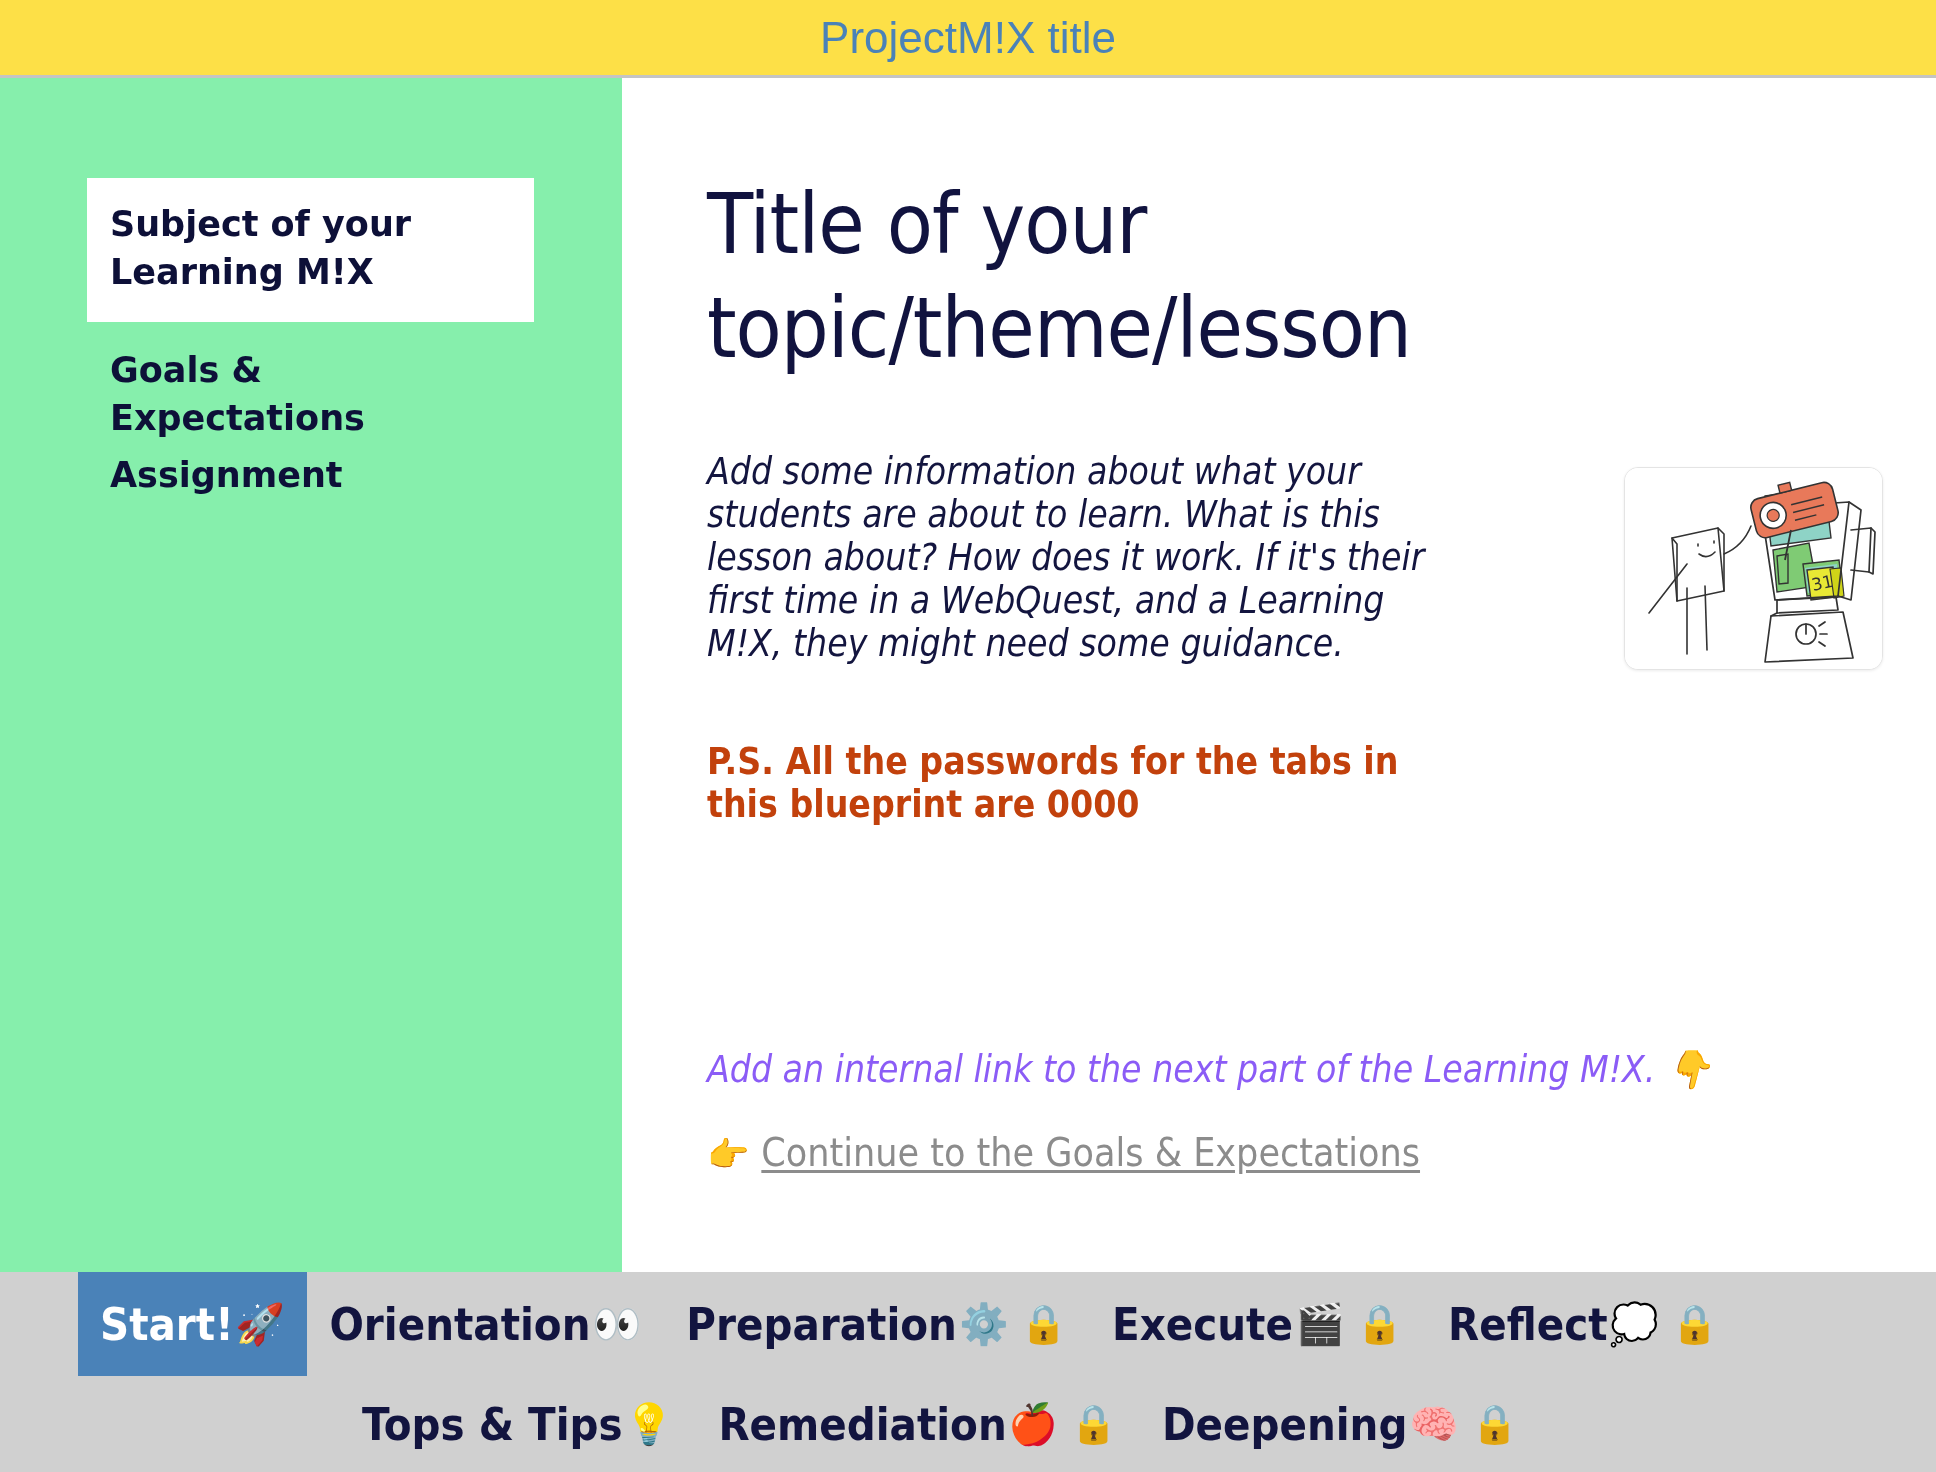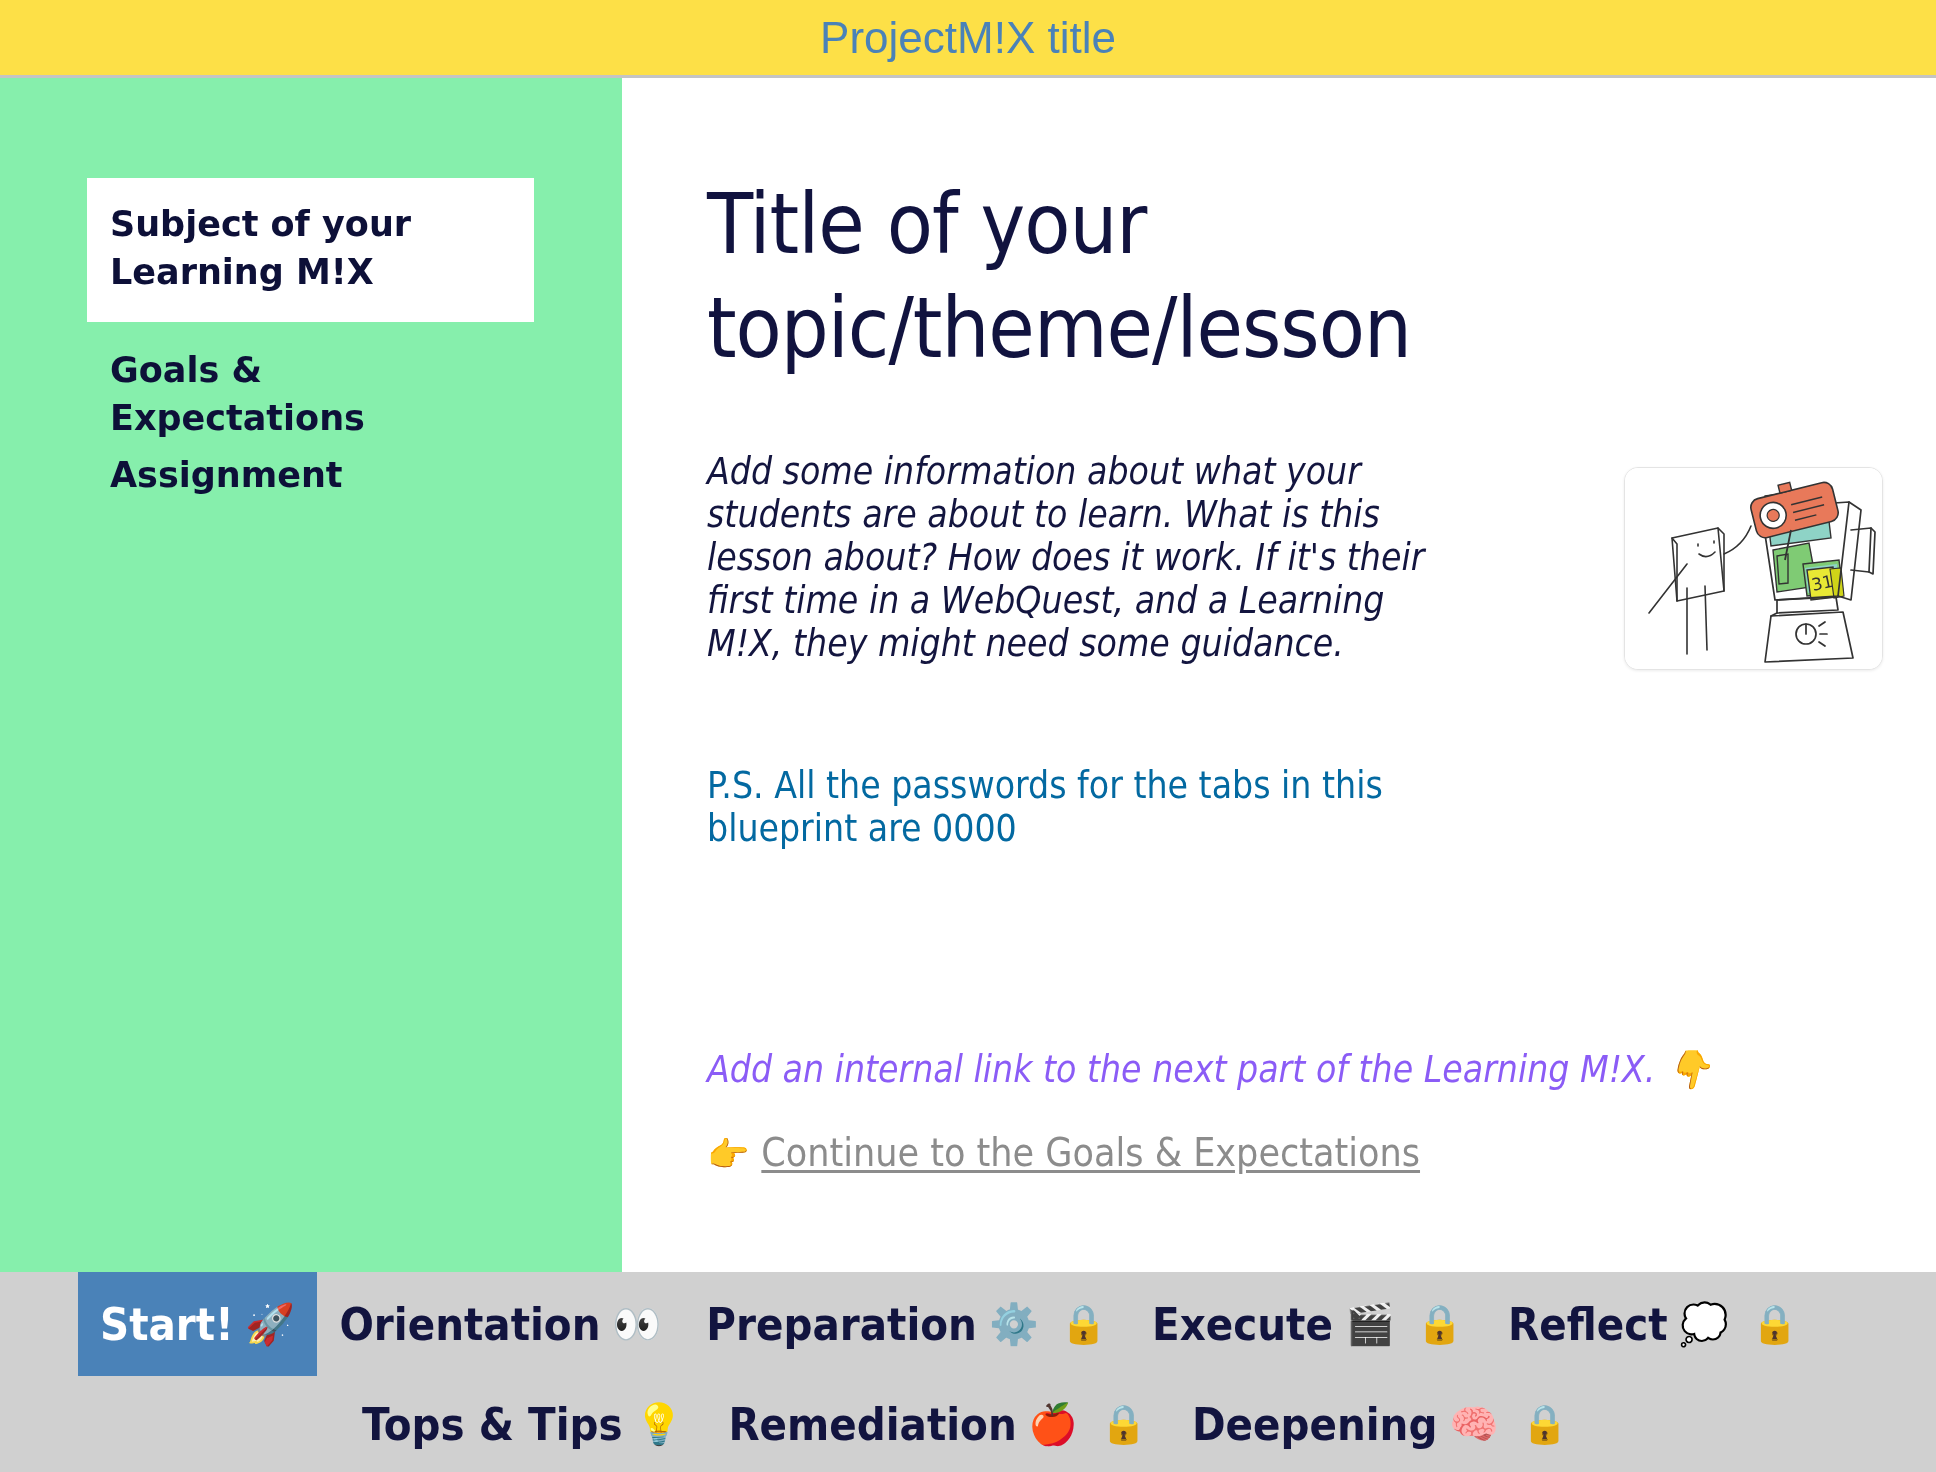--- a/index.html
+++ b/index.html
@@ -95,25 +95,24 @@
     font-style: italic;
     font-size: 37px;
     line-height: 43px;
     color: #13153f;
   }
   #ps-text {
     position: absolute;
     left: 85px; top: 662px;
     width: 760px;
     font-family: "DejaVu Sans Condensed", "Liberation Sans Narrow", "Liberation Sans", sans-serif;
-    font-weight: normal;
+    font-weight: bold;
     font-size: 37px;
     line-height: 43px;
-    color: #0369a1;
-    margin-top: 24px;
+    color: #c2410c;
   }
   #link-hint {
     position: absolute;
     left: 85px; top: 970px;
     width: 1050px;
     font-family: "DejaVu Sans Condensed", "Liberation Sans Narrow", "Liberation Sans", sans-serif;
     font-style: italic;
     font-size: 37px;
     line-height: 44px;
     color: #8b5cf6;
@@ -178,21 +177,21 @@
   }
   #tab-row-0 { padding-left: 78px; }
   #tab-row-1 { padding-left: 340px; height: 96px; }
   .tab {
     font-family: "DejaVu Sans Condensed", "Liberation Sans Narrow", "Liberation Sans", sans-serif;
     font-weight: bold;
     font-size: 45px;
     color: #12143f;
     display: flex;
     align-items: center;
-    gap: 12px;
+    gap: 2px;
     padding: 0 22px;
     height: 104px;
     white-space: nowrap;
   }
   .tab.active {
     background: #4a82b8;
     color: #ffffff;
   }
   .tab .tab-emoji { font-size: 40px; }
   .tab .tab-lock  { font-size: 38px; margin-left: 10px; }

